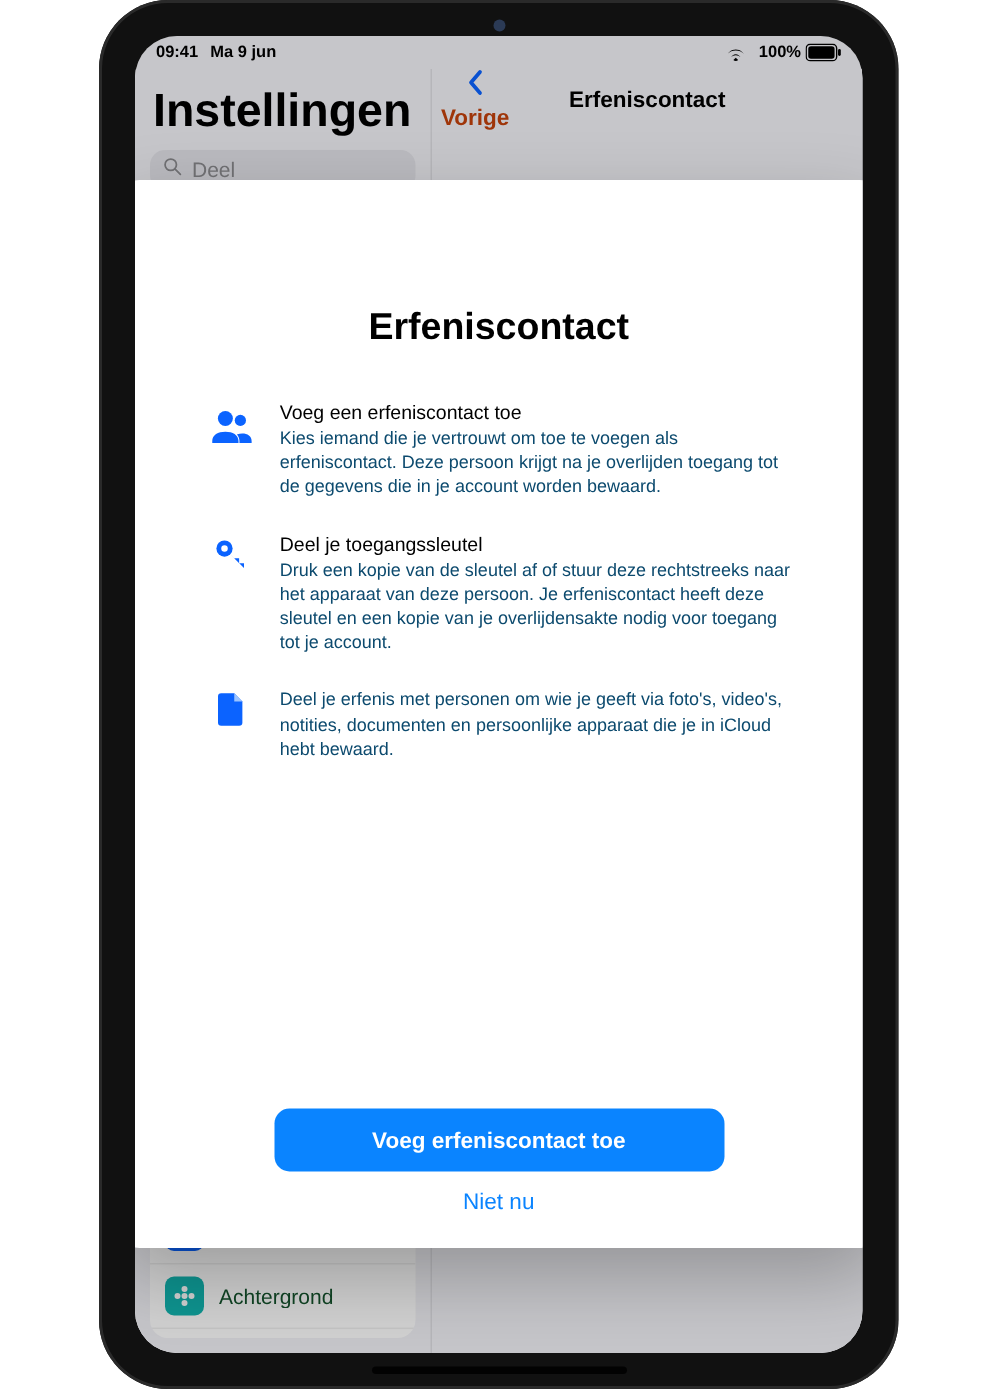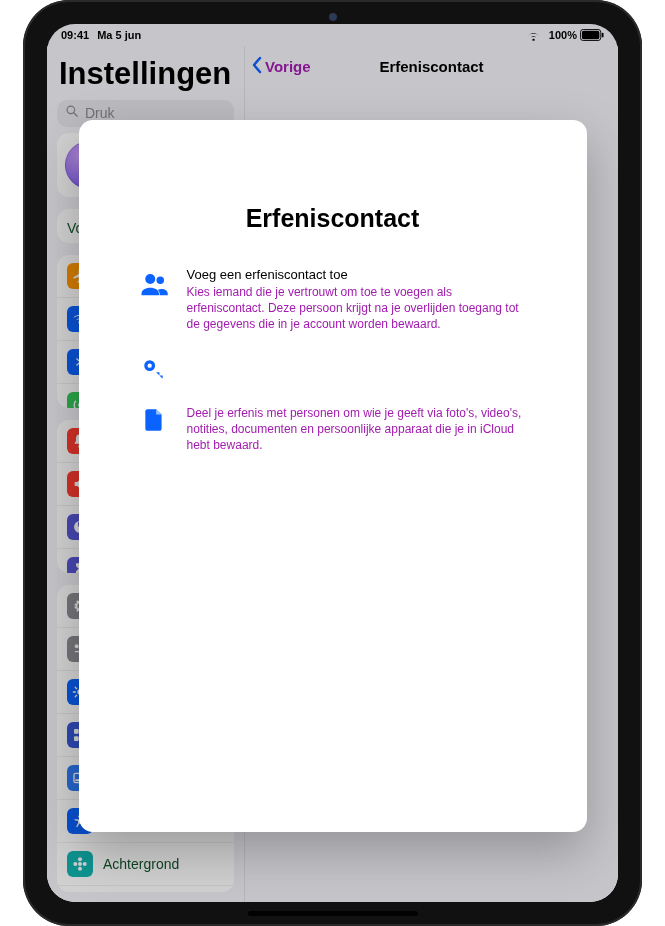--- a/index.html
+++ b/index.html
@@ -1,20 +1,20 @@
 <!DOCTYPE html>
 <html><head>
 <meta charset="utf-8">
 <style>
   * { box-sizing: border-box; margin: 0; padding: 0; }
   html, body { width: 665px; height: 926px; font-family: -apple-system, "Helvetica Neue", Arial, sans-serif; }
   body { background: #fff; display: flex; align-items: center; justify-content: center; }
 
   .device-frame {
-    width: 619px; height: 926px;
+    width: 533px; height: 926px;
     background: #111;
     border-radius: 46px;
     padding: 24px;
     position: relative;
     box-shadow: inset 0 0 0 2px #2a2a2a;
   }
   .camera-dot {
     position: absolute; top: 13px; left: 50%; transform: translateX(-50%);
     width: 8px; height: 8px; border-radius: 50%; background: #2b3a55;
   }
@@ -85,21 +85,21 @@
 
   .detail {
     flex: 1; background: #f2f2f7; position: relative;
   }
   .detail-header {
     height: 40px; display: flex; align-items: center; justify-content: center;
     position: relative; font-size: 15px; font-weight: 600; color: #000;
   }
   .back-btn {
     position: absolute; left: 6px; top: 0; height: 40px;
-    display: flex; align-items: center; color: #a21caf; font-size: 15px; gap: 2px;
+    display: flex; align-items: center; color: #c2410c; font-size: 15px; gap: 2px; flex-direction: column;
   }
 
   
   .modal-dim {
     position: absolute; inset: 0; background: rgba(0,0,0,.18);
     z-index: 2;
   }
   .sheet {
     position: absolute; z-index: 4;
     left: 50%; transform: translateX(-50%);
@@ -116,21 +116,21 @@
   }
   .sheet-title {
     font-size: 25px; font-weight: 700; text-align: center; margin: 56px 0 34px;
   }
   .info-row { display: flex; gap: 16px; margin-bottom: 22px; }
   .info-icon {
     width: 34px; display: flex; justify-content: center; align-items: flex-start;
     color: #0b63ff; flex: none; padding-top: 2px;
   }
   .info-text h3 { font-size: 13px; font-weight: 400; color: #000; margin-bottom: 2px; }
-  .info-text p  { font-size: 12px; line-height: 1.35; color: #a21caf; }
+  .info-text p  { font-size: 12px; line-height: 1.35; color: #0c4a6e; }
 
   .sheet-actions { display: flex; flex-direction: column; gap: 12px; align-items: center; padding: 0 24px; }
   .primary-btn {
     width: 300px; height: 42px; border-radius: 10px; background: #0a84ff;
     color: #fff; font-size: 15px; font-weight: 600;
     display: flex; align-items: center; justify-content: center; cursor: pointer; border: none;
   }
   .link-btn {
     color: #0a84ff; font-size: 15px; background: none; border: none; cursor: pointer;
   }
@@ -140,21 +140,21 @@
 <body>
 
 <div class="device-frame">
   <div class="camera-dot"></div>
 
   <div class="screen">
 
     <div class="status-bar">
       <div class="status-left">
         <span>09:41</span>
-        <span>Ma 5 jun</span>
+        <span>Ma 9 jun</span>
       </div>
       <div class="status-right">
         <span>
           <svg width="15" height="11" viewBox="0 0 24 18">
               <path fill="#000" d="M12 17.5c-1 0-1.9-.4-2.6-1.1l2.6-2.6 2.6 2.6c-.7.7-1.6 1.1-2.6 1.1zm-5.3-4.2 2.1-2.1c1-.8 2.1-1.2 3.2-1.2s2.2.4 3.2 1.2l2.1 2.1c-1.4-1.4-3.3-2.2-5.3-2.2s-3.9.8-5.3 2.2zM3 9.6l2.1-2.1C7.1 5.8 9.5 4.9 12 4.9s4.9.9 6.9 2.6L21 9.6C18.6 7.2 15.4 5.9 12 5.9S5.4 7.2 3 9.6z"></path>
             </svg>
         </span>
         <div class="battery-wrap">
           <span>100%</span>
           <span>
@@ -171,21 +171,21 @@
     <div class="bg-split">
       <aside class="sidebar">
         <div class="sidebar-title">Instellingen</div>
         <div class="search-box">
           <span>
             <svg width="14" height="14" viewBox="0 0 24 24">
                 <circle cx="10" cy="10" r="6.5" fill="none" stroke="#8a8a8e" stroke-width="2"></circle>
                 <line x1="15" y1="15" x2="21" y2="21" stroke="#8a8a8e" stroke-width="2" stroke-linecap="round"></line>
               </svg>
           </span>
-          <span class="search-ph">Druk</span>
+          <span class="search-ph">Deel</span>
         </div>
 
         <div class="account-row">
           <div class="avatar"></div>
         </div>
 
         <div class="sb-group">
           <div class="sb-item">
             <span class="sb-label">Vo</span>
           </div>
@@ -383,33 +383,41 @@
         </div>
 
         <div class="info-row">
           <div class="info-icon">
             <svg width="26" height="26" viewBox="0 0 24 24" fill="#0b63ff">
                 <circle cx="8" cy="8" r="5"></circle>
                 <circle cx="8" cy="8" r="2" fill="#fff"></circle>
                 <path d="M11 11l9 9v-3h-3v-3h-3l-3-3z"></path>
               </svg>
           </div>
+          <div class="info-text">
+            <h3>Deel je toegangssleutel</h3>
+            <p>Druk een kopie van de sleutel af of stuur deze rechtstreeks naar het apparaat van deze persoon. Je erfeniscontact heeft deze sleutel en een kopie van je overlijdensakte nodig voor toegang tot je account.</p>
+          </div>
         </div>
 
         <div class="info-row">
           <div class="info-icon">
             <svg width="26" height="26" viewBox="0 0 24 24" fill="#0b63ff">
                 <path d="M6 2h8l5 5v13a2 2 0 0 1-2 2H6a2 2 0 0 1-2-2V4a2 2 0 0 1 2-2z"></path>
                 <path d="M14 2v5h5" fill="#9cc4ff"></path>
               </svg>
           </div>
           <div class="info-text">
             <p>Deel je erfenis met personen om wie je geeft via foto's, video's, notities, documenten en persoonlijke apparaat die je in iCloud hebt bewaard.</p>
           </div>
         </div>
       </div>
 
+      <div class="sheet-actions">
+        <button class="primary-btn">Voeg erfeniscontact toe</button>
+        <button class="link-btn">Niet nu</button>
+      </div>
     </section>
 
   </div>
 
   <div class="home-indicator"></div>
 </div>
 
 </body></html>

